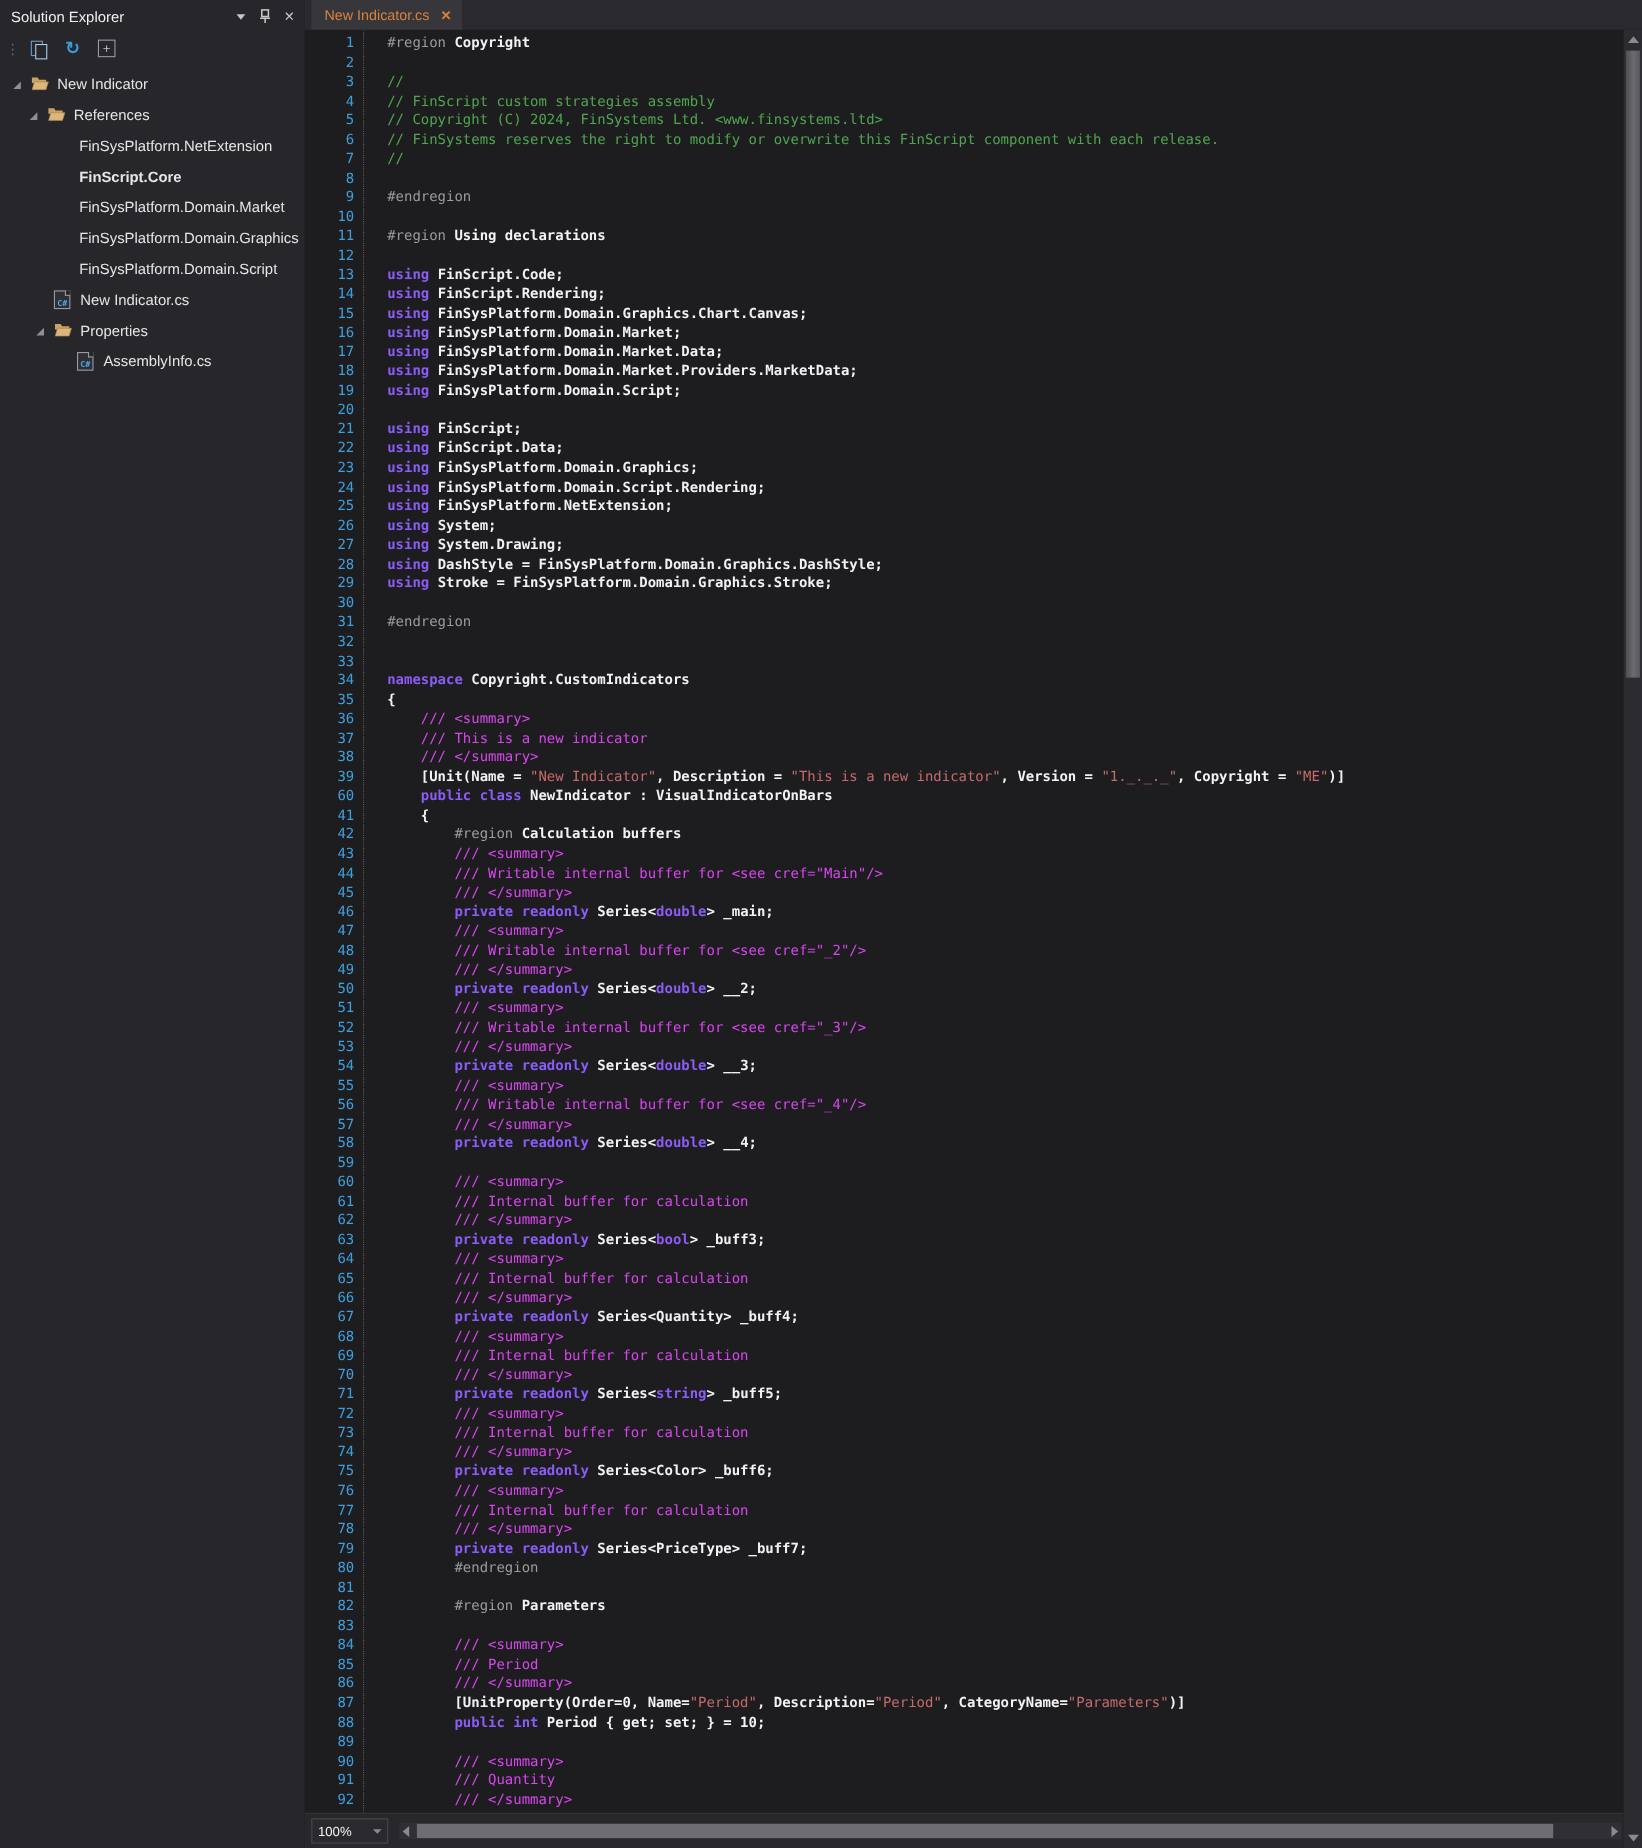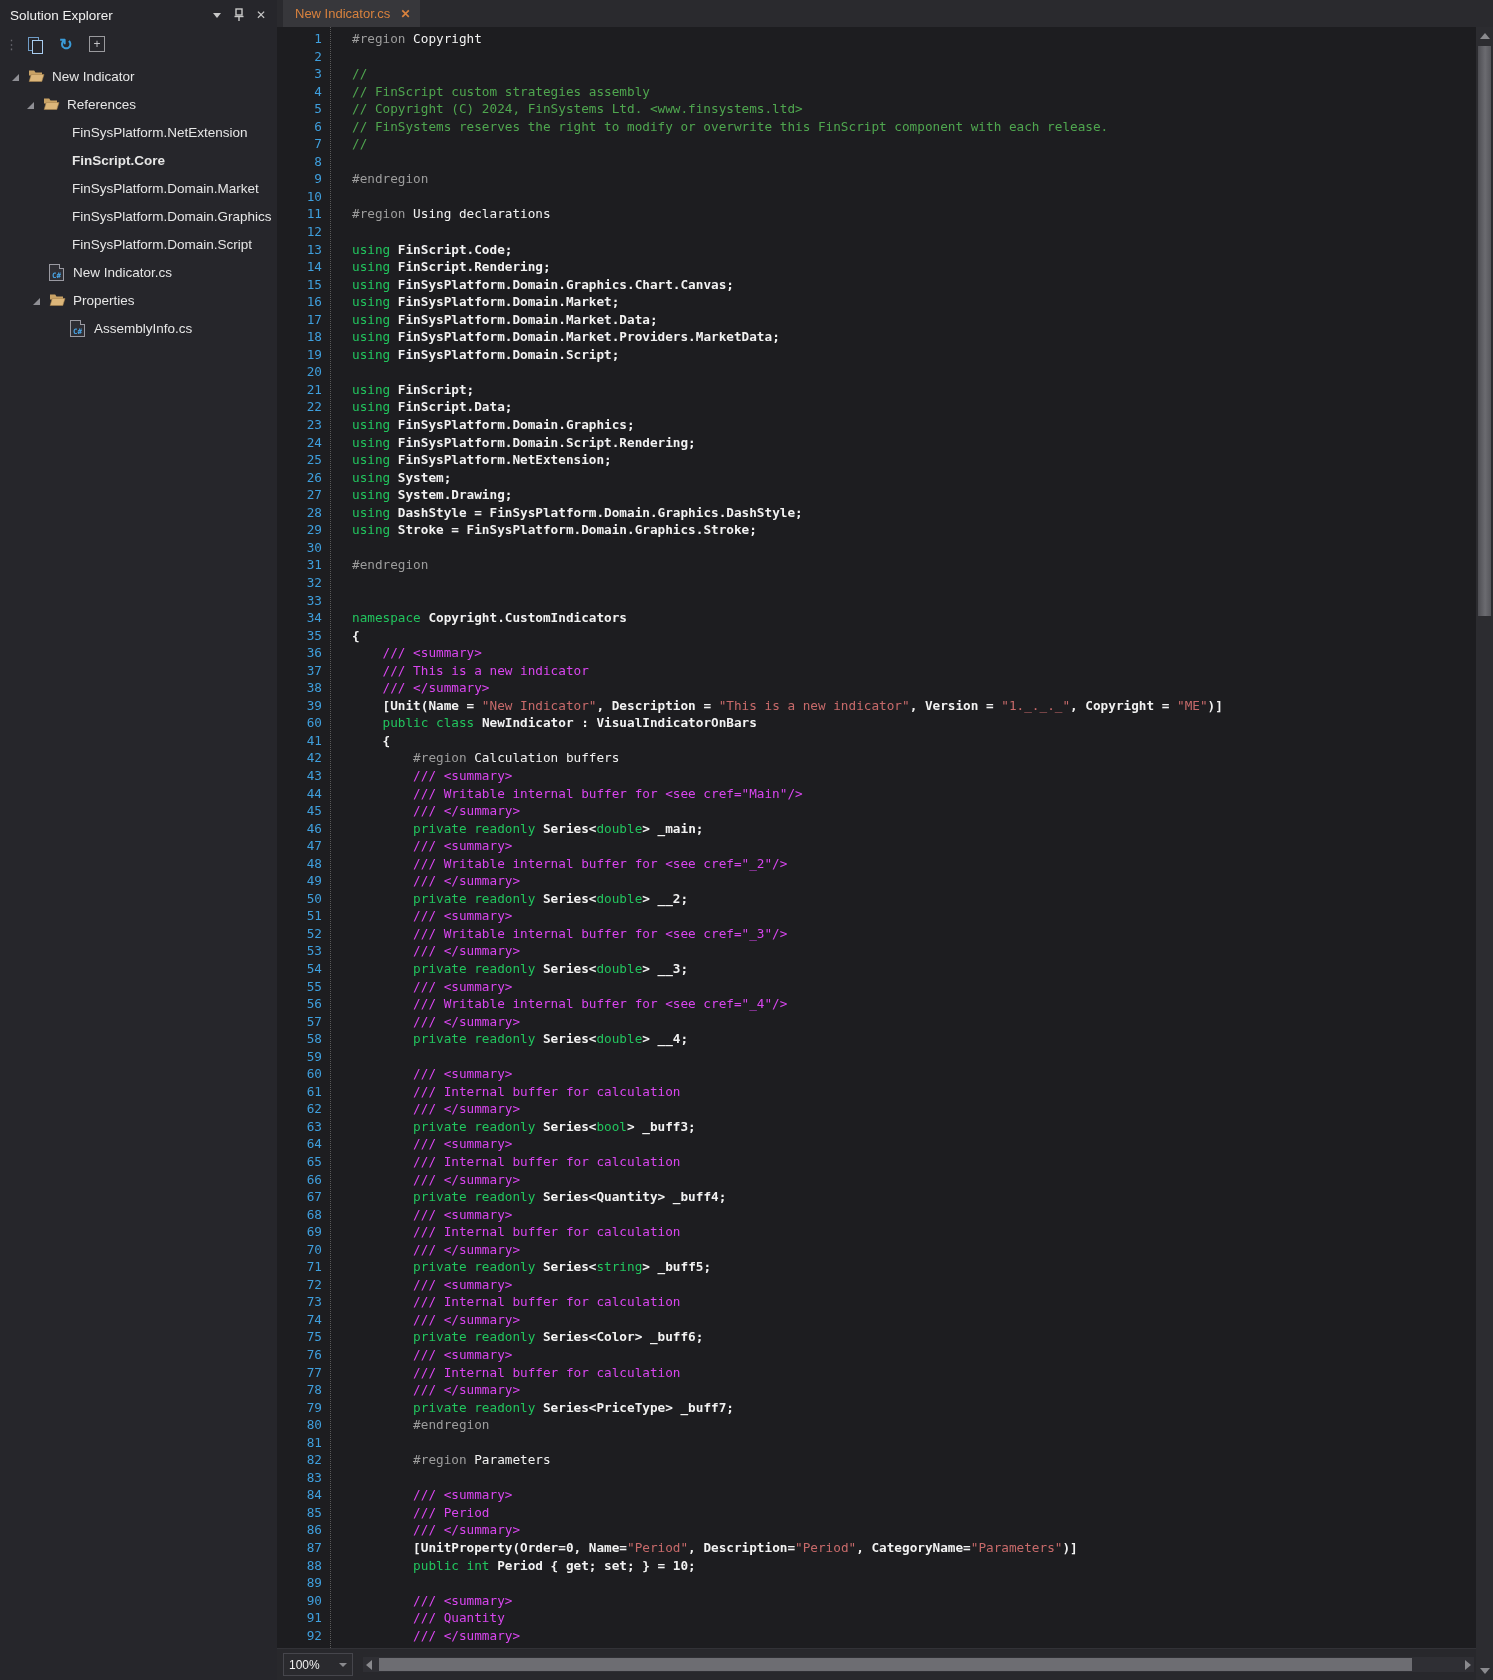--- a/index.html
+++ b/index.html
@@ -3,21 +3,21 @@
 <meta charset="utf-8">
 <style>
   html,body{margin:0;padding:0;}
   body{
     width:1493px;height:1680px;position:relative;overflow:hidden;
     background:#1d1d20;font-family:"Liberation Sans",sans-serif;
     -webkit-font-smoothing:antialiased;
   }
   
   #sidebar{position:absolute;left:0;top:0;width:282px;height:1680px;
-    background:#26262b;border-right:4px solid #86efac;box-sizing:border-box;}
+    background:#26262b;border-right:2px solid #86efac;box-sizing:border-box;}
   #sidebar-header{height:30px;display:flex;align-items:center;padding:0 8px 0 10px;}
   #sidebar-title{flex:1;color:#f1f1f1;font-size:13.5px;}
   .hicon{width:18px;height:18px;display:flex;align-items:center;justify-content:center;
     color:#c8c8c8;font-size:12px;margin-left:4px;cursor:default;}
   .chev{width:0;height:0;border-left:4.5px solid transparent;border-right:4.5px solid transparent;
     border-top:5px solid #c8c8c8;}
   #sidebar-toolbar{height:28px;display:flex;align-items:center;padding-left:5px;}
   .grip{color:#6a6a70;font-size:13px;letter-spacing:-2px;margin-right:8px;}
   .tbtn{width:22px;height:20px;display:flex;align-items:center;justify-content:center;margin-right:9px;}
   .copy-back,.copy-front{position:absolute;width:9px;height:12px;border:1px solid #89b6e0;background:#26262b;}
@@ -44,27 +44,27 @@
   .tab{height:27px;background:#37373b;display:flex;align-items:center;padding:0 10px 0 12px;margin-left:6px;}
   .tab-title{color:#d9823e;font-size:13px;}
   .tabx{color:#d9823e;font-size:12px;font-weight:bold;margin-left:10px;cursor:default;}
   #code-region{position:absolute;top:27px;left:0;right:17px;bottom:32px;overflow:hidden;display:flex;
     font-family:"DejaVu Sans Mono",monospace;font-size:12.7px;}
   #gutter{width:45px;padding:3px 8px 0 0;box-sizing:content-box;text-align:right;color:#3f9fdd;}
   .ln{height:17.55px;line-height:17.55px;}
   #gutter-divider{width:0;border-left:1px dotted #5a5a5a;}
   #code-col{flex:1;padding:3px 0 0 21px;overflow:hidden;}
   .cl{height:17.55px;line-height:17.55px;white-space:pre;color:#f2f2f2;}
-  .tk-k{color:#22c55e;font-weight:normal;}
+  .tk-k{color:#8b5cf6;font-weight:bold;}
   .tk-t{color:#f2f2f2;font-weight:bold;}
   .tk-c{color:#4fa64f;}
   .tk-d{color:#d946ef;}
   .tk-s{color:#c76a6a;}
   .tk-g{color:#9c9c9c;}
-  .tk-r{color:#f2f2f2;font-weight:normal;}
+  .tk-r{color:#f2f2f2;font-weight:bold;}
   
   #vscroll{position:absolute;top:27px;right:0;bottom:0;width:17px;background:#2c2c30;}
   #vscroll .arrow-up{position:absolute;top:6px;left:3.5px;width:0;height:0;
     border-left:5px solid transparent;border-right:5px solid transparent;border-bottom:6px solid #8a8a8e;}
   #vthumb{position:absolute;left:2px;right:2px;top:19px;height:570px;
     background:linear-gradient(90deg,#4e4e53,#6b6b70 55%,#56565b);}
   #vscroll .arrow-down{position:absolute;bottom:6px;left:3.5px;width:0;height:0;
     border-left:5px solid transparent;border-right:5px solid transparent;border-top:6px solid #8a8a8e;}
   #bottombar{position:absolute;left:0;right:17px;bottom:0;height:32px;background:#28282c;
     display:flex;align-items:center;border-top:1px solid #323237;box-sizing:border-box;}

